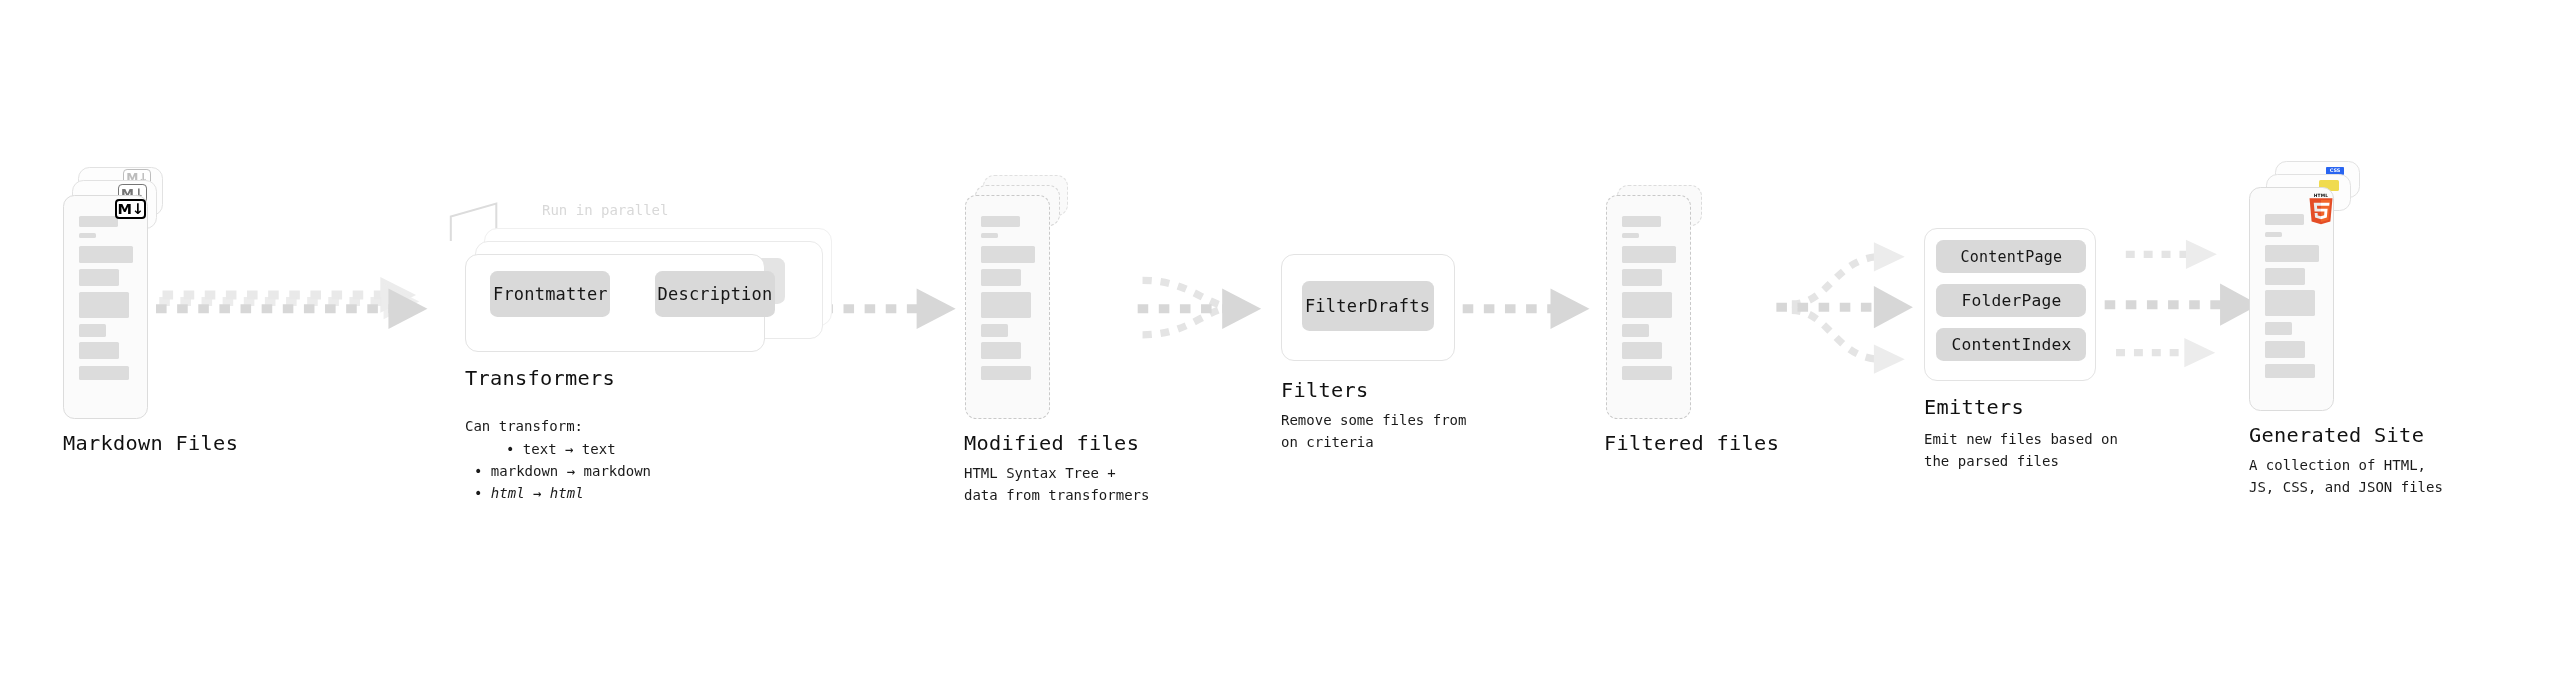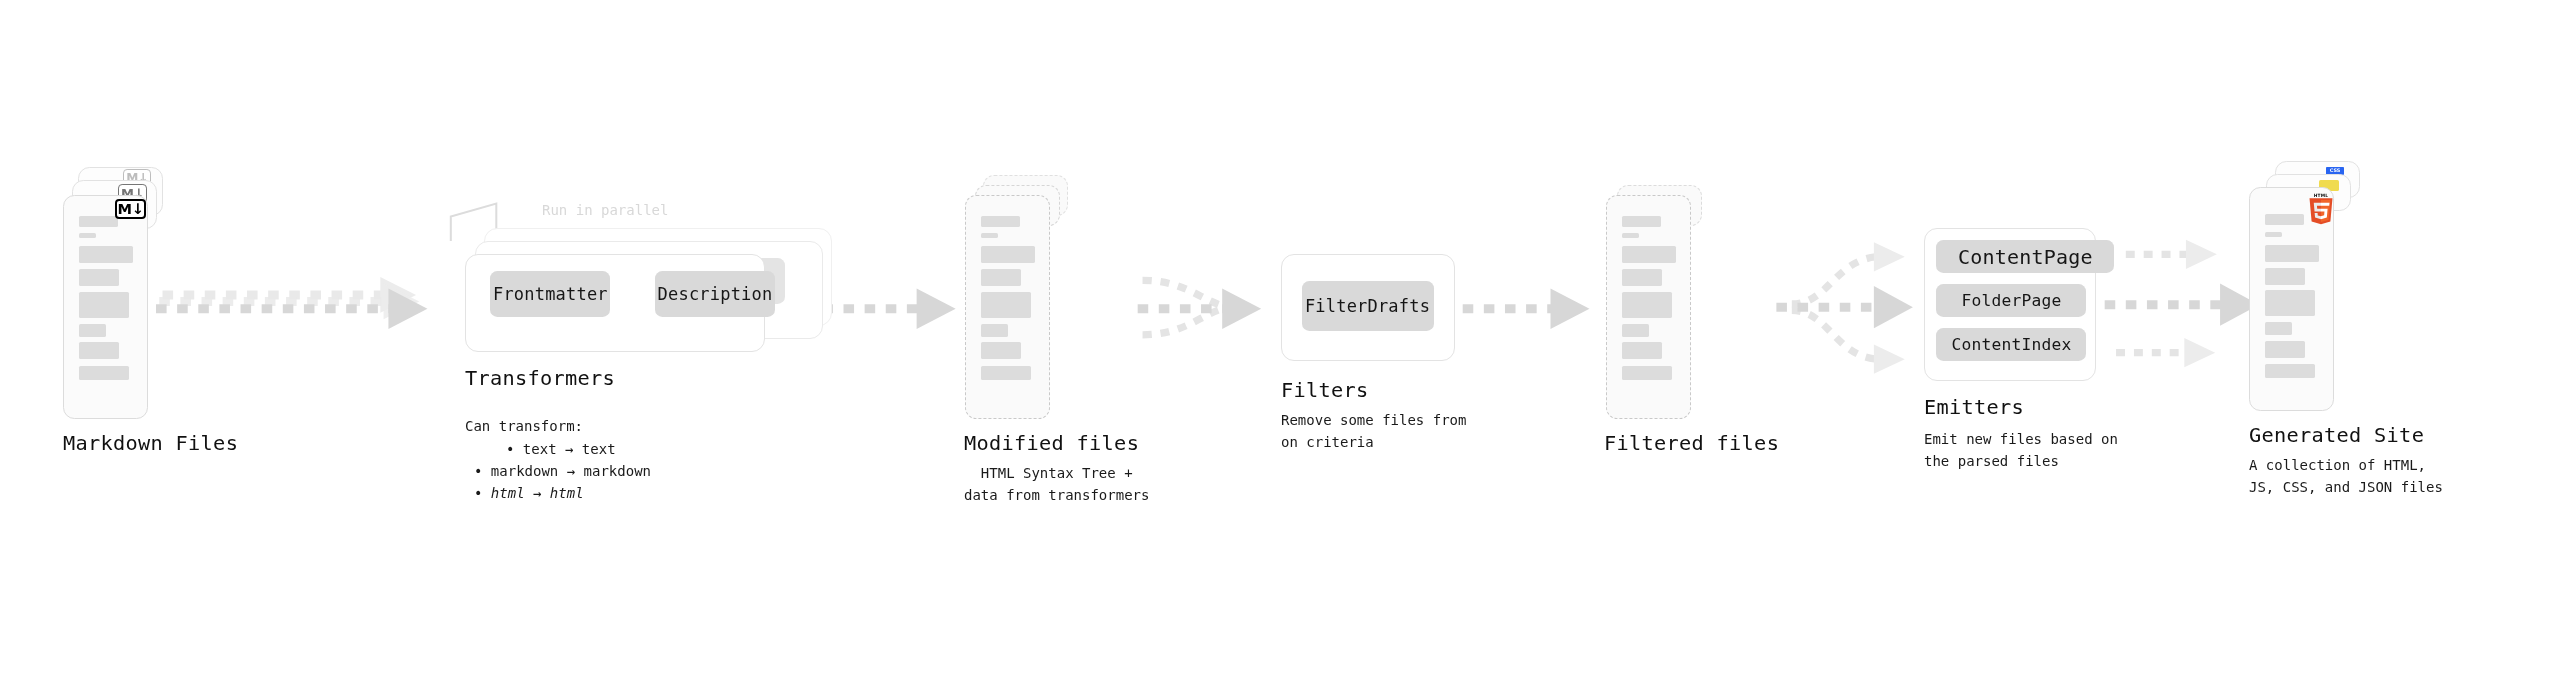--- a/index.html
+++ b/index.html
@@ -260,21 +260,21 @@
       <div class="bar" style="left:15.4px; top:37px; width:16.3px; height:4.9px;"></div>
       <div class="bar" style="left:15.4px; top:50px; width:54px; height:17px;"></div>
       <div class="bar" style="left:15.4px; top:73px; width:40px; height:17px;"></div>
       <div class="bar" style="left:15.4px; top:96px; width:50px; height:26px;"></div>
       <div class="bar" style="left:15.4px; top:128px; width:27px; height:13px;"></div>
       <div class="bar" style="left:15.4px; top:146px; width:40px; height:17px;"></div>
       <div class="bar" style="left:15.4px; top:170px; width:50px; height:14px;"></div>
     </div>
 
     <div class="title" style="left: 964px; top: 431px;">Modified files</div>
-    <div class="subtitle" style="left: 964px; top: 463px; text-align: center;">HTML Syntax Tree +
+    <div class="subtitle" style="left: 964px; top: 463px;">HTML Syntax Tree +
 data from transformers</div>
   </div>
 
   <div>
     <div class="proc-box" style="left:1281px; top:254px; width:174px; height:107px;">
       <div class="chip" style="left:19.5px; top:26px; width:132px; height:50px;">FilterDrafts</div>
     </div>
     <div class="title" style="left: 1281px; top: 378px;">Filters</div>
     <div class="subtitle" style="left: 1281px; top: 410px;">Remove some files from
 on criteria</div>
@@ -290,21 +290,21 @@
       <div class="bar" style="left:15.4px; top:96px; width:50px; height:26px;"></div>
       <div class="bar" style="left:15.4px; top:128px; width:27px; height:13px;"></div>
       <div class="bar" style="left:15.4px; top:146px; width:40px; height:17px;"></div>
       <div class="bar" style="left:15.4px; top:170px; width:50px; height:14px;"></div>
     </div>
     <div class="title" style="left: 1604px; top: 431px;">Filtered files</div>
   </div>
 
   <div>
     <div class="proc-box" style="left:1924px; top:228px; width:172px; height:153px;">
-      <div class="chip" style="left:11.4px; top:11.4px; width:178px; height:32.5px; font-size:20px;">ContentPage</div>
+      <div class="chip" style="left:11.4px; top:11.4px; width:150px; height:32.5px; font-size:15px;">ContentPage</div>
       <div class="chip" style="left:11.4px; top:55px; width:150px; height:32.5px; font-size:16.3px;">FolderPage</div>
       <div class="chip" style="left:11.4px; top:99px; width:150px; height:32.5px; font-size:16.3px;">ContentIndex</div>
     </div>
     <div class="title" style="left: 1924px; top: 395px;">Emitters</div>
     <div class="subtitle" style="left:1924px; top:429px;">Emit new files based on
 the parsed files</div>
   </div>
 
   <div>
 

